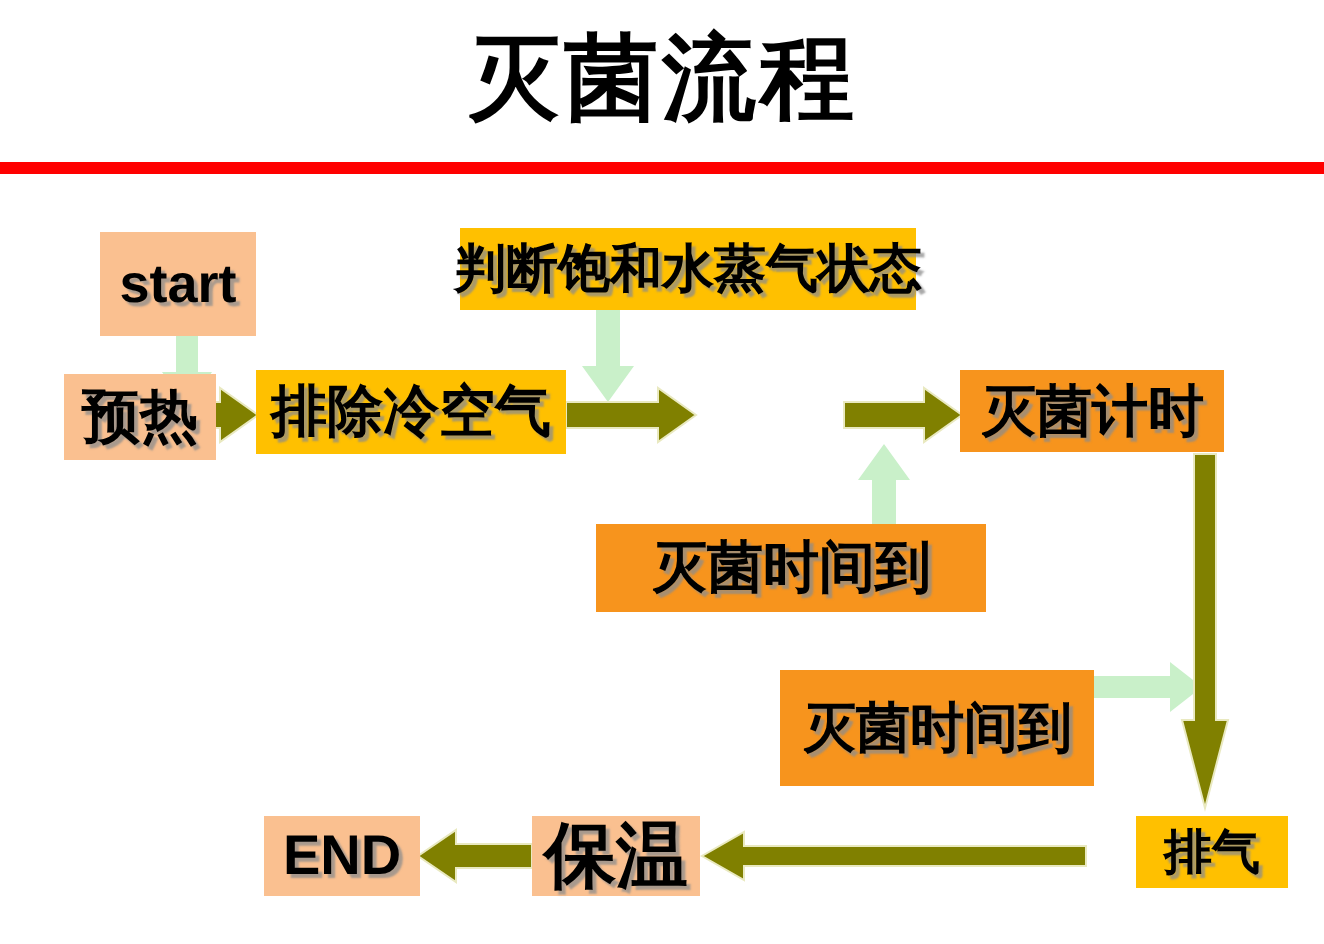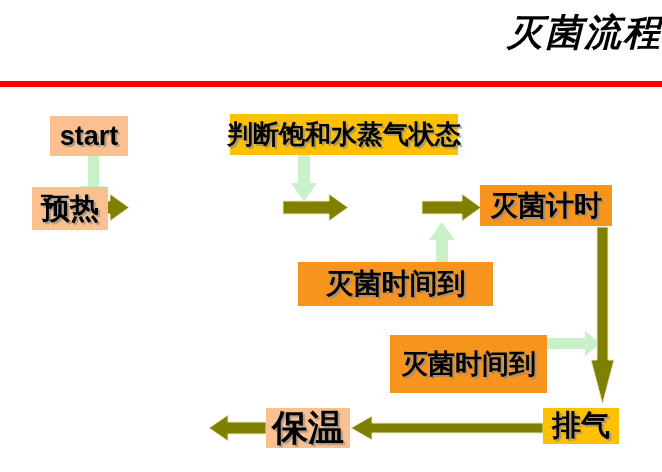--- a/index.html
+++ b/index.html
@@ -1,43 +1,43 @@
 <!DOCTYPE html>
 <html><head>
 <meta charset="utf-8">
 <style>
   html,body{margin:0;padding:0;background:#fff;}
   #stage{
     position:relative;width:662px;height:472px;background:#ffffff;overflow:hidden;
     font-family:"Liberation Sans","DejaVu Sans",sans-serif;
   }
   .title{
-    position:absolute;left:0;top:8px;width:662px;text-align:right;
-    font-size:37px;font-weight:bold;color:#000;letter-spacing:2px;font-style:italic;
+    position:absolute;left:0;top:8px;width:662px;text-align:center;
+    font-size:47px;font-weight:bold;color:#000;letter-spacing:2px;
   }
   .divider{
     position:absolute;left:0;top:81px;width:662px;height:6px;background:#FF0000;
   }
   .node{
     position:absolute;display:flex;align-items:center;justify-content:center;
     font-weight:bold;color:#000;white-space:nowrap;z-index:2;
     text-shadow:2px 2px 1px rgba(140,140,140,0.75);
   }
   .peach{background:#FAC090;}
   .gold{background:#FFC000;}
   .orange{background:#F7941D;}
-  .n-start {left:50px; top:116px;width:78px; height:40px;font-size:27px;}
+  .n-start {left:50px; top:116px;width:78px; height:52px;font-size:27px;}
   .n-judge {left:230px;top:114px;width:228px;height:41px;font-size:26px;}
   .n-preheat {left:2px;  top:187px;width:76px; height:43px;font-size:29px;margin-left:30px;}
   .n-exhaust {left:128px;top:185px;width:155px;height:42px;font-size:28px;}
   .n-press {left:347px;top:187px;width:75px; height:40px;font-size:29px;}
   .n-timing {left:480px;top:185px;width:132px;height:41px;font-size:28px;}
   .n-reach {left:298px;top:262px;width:195px;height:44px;font-size:28px;}
   .n-timeup {left:390px;top:335px;width:157px;height:58px;font-size:27px;}
-  .n-vent {left:543px;top:408px;width:76px; height:36px;font-size:29px;}
+  .n-vent {left:568px;top:408px;width:76px; height:36px;font-size:24px;}
   .n-keepwarm{left:266px;top:408px;width:84px; height:40px;font-size:36px;}
   .n-end {left:132px;top:408px;width:78px; height:40px;font-size:28px;}
   svg.arrows{position:absolute;left:0;top:0;z-index:1;}
 </style>
 </head>
 <body>
 
 <div id="stage">
 
   <div class="title">灭菌流程</div>
@@ -57,26 +57,28 @@
     <path fill="#808000" stroke="#e9e9c0" stroke-width="1" d="M543,423 L372,423 L372,416 L351,428 L372,440 L372,433 L543,433 Z"></path>
     <path fill="#808000" stroke="#e9e9c0" stroke-width="1" d="M266,422 L228,422 L228,415 L209,428 L228,441 L228,434 L266,434 Z"></path>
   </svg>
 
   <div class="node peach n-start">start</div>
 
   <div class="node gold n-judge">判断饱和水蒸气状态</div>
 
   <div class="node peach n-preheat">预热</div>
 
+  <div class="node gold n-exhaust">排除冷空气</div>
 
 
   <div class="node orange n-timing">灭菌计时</div>
 
   <div class="node orange n-reach">灭菌时间到</div>
 
   <div class="node orange n-timeup">灭菌时间到</div>
 
   <div class="node gold n-vent">排气</div>
 
   <div class="node peach n-keepwarm">保温</div>
 
+  <div class="node peach n-end">END</div>
 
 </div>
 
 </body></html>

